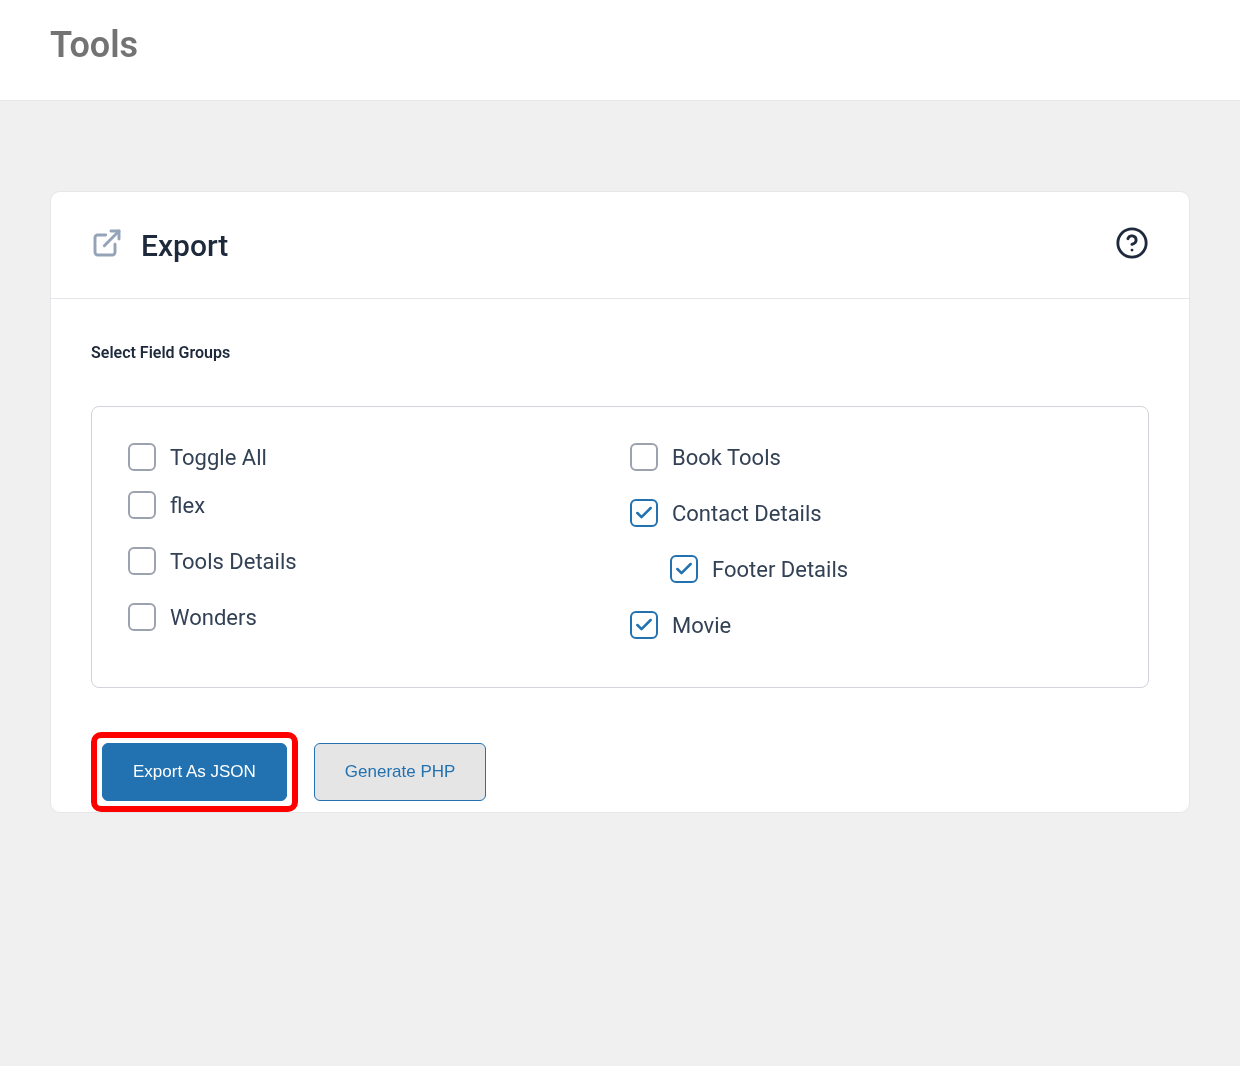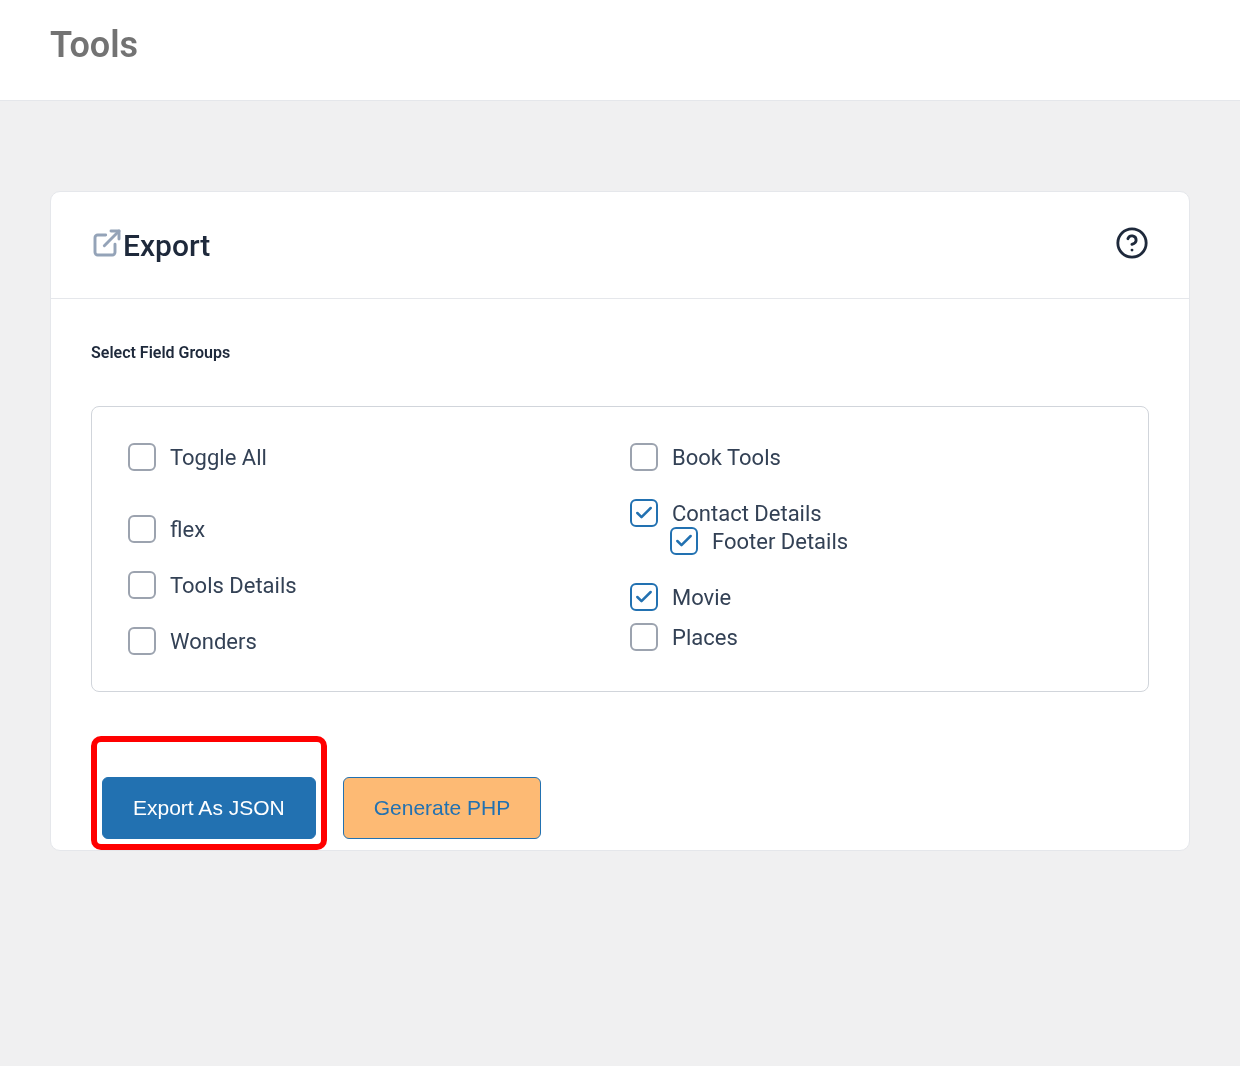--- a/index.html
+++ b/index.html
@@ -33,21 +33,21 @@
     .card-header {
       display: flex;
       align-items: center;
       padding: 34px 40px;
       border-bottom: 1px solid #e5e7eb;
       gap: 18px;
     }
     .card-header-left {
       display: flex;
       align-items: flex-end;
-      gap: 0;
+      gap: 18px;
       flex: 1;
     }
     .card-title {
       font-size: 30px;
       font-weight: 500;
       color: #1e293b;
     }
     .export-icon {
       width: 32px;
       height: 32px;
@@ -115,33 +115,32 @@
     }
     .button-row {
       display: flex;
       gap: 16px;
       margin-top: 44px;
       align-items: center;
     }
     .btn {
       padding: 18px 30px;
       border-radius: 6px;
-      font-size: 21px;
+      font-size: 17px;
       font-weight: 500;
       cursor: pointer;
       border: 1px solid transparent;
-      margin-top: 30px;
     }
     .btn-primary {
       background: #2271b1;
       color: #fff;
       border-color: #2271b1;
     }
     .btn-secondary {
-      background: #fdba74;
+      background: #e5e5e5;
       color: #2271b1;
       border-color: #2271b1;
     }
     .highlight-box {
       border: 6px solid #ff0000;
       border-radius: 10px;
       padding: 5px;
       display: inline-block;
     }
   </style>
@@ -174,21 +173,21 @@
       </span>
     </div>
 
     <div class="card-body">
       <div class="section-label">Select Field Groups</div>
 
       <div class="checkbox-panel">
         <div class="checkbox-grid">
 
           <div>
-            <div class="checkbox-row" style="margin-bottom:44px;">
+            <div class="checkbox-row" style="margin-bottom:20px;">
               <div class="checkbox">
                 
               </div>
               <span class="checkbox-label">Toggle All</span>
             </div>
             <div class="checkbox-row" style="margin-bottom:28px;">
               <div class="checkbox">
                 
               </div>
               <span class="checkbox-label">flex</span>
@@ -207,21 +206,21 @@
             </div>
           </div>
 
           <div>
             <div class="checkbox-row" style="margin-bottom:28px;">
               <div class="checkbox">
                 
               </div>
               <span class="checkbox-label">Book Tools</span>
             </div>
-            <div class="checkbox-row" style="align-items:center;">
+            <div class="checkbox-row" style="margin-bottom:28px;align-items:center;">
               <div class="checkbox checked">
                 <svg viewBox="0 0 24 24" fill="none" stroke="currentColor" stroke-width="3" stroke-linecap="round" stroke-linejoin="round">
                     <polyline points="20 6 9 17 4 12"></polyline>
                   </svg>
               </div>
               <span class="checkbox-label">Contact Details</span>
             </div>
             <div class="checkbox-row" style="margin-bottom:28px;margin-left:40px;">
               <div class="checkbox checked">
                 <svg viewBox="0 0 24 24" fill="none" stroke="currentColor" stroke-width="3" stroke-linecap="round" stroke-linejoin="round">
@@ -230,26 +229,20 @@
               </div>
               <span class="checkbox-label">Footer Details</span>
             </div>
             <div class="checkbox-row" style="margin-bottom:12px;">
               <div class="checkbox checked">
                 <svg viewBox="0 0 24 24" fill="none" stroke="currentColor" stroke-width="3" stroke-linecap="round" stroke-linejoin="round">
                     <polyline points="20 6 9 17 4 12"></polyline>
                   </svg>
               </div>
               <span class="checkbox-label">Movie</span>
-            </div>
-            <div class="checkbox-row">
-              <div class="checkbox">
-                
-              </div>
-              <span class="checkbox-label">Places</span>
             </div>
           </div>
         </div>
       </div>
 
       <div class="button-row">
         <span class="highlight-box">
           <button class="btn btn-primary">Export As JSON</button>
         </span>
         <button class="btn btn-secondary">Generate PHP</button>

